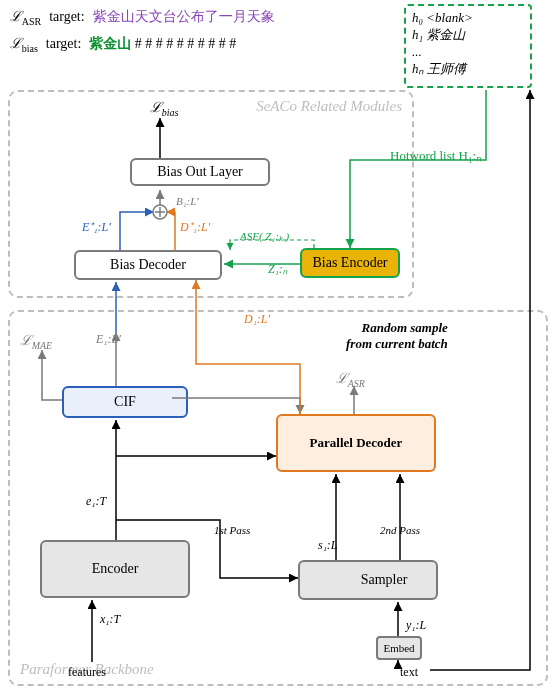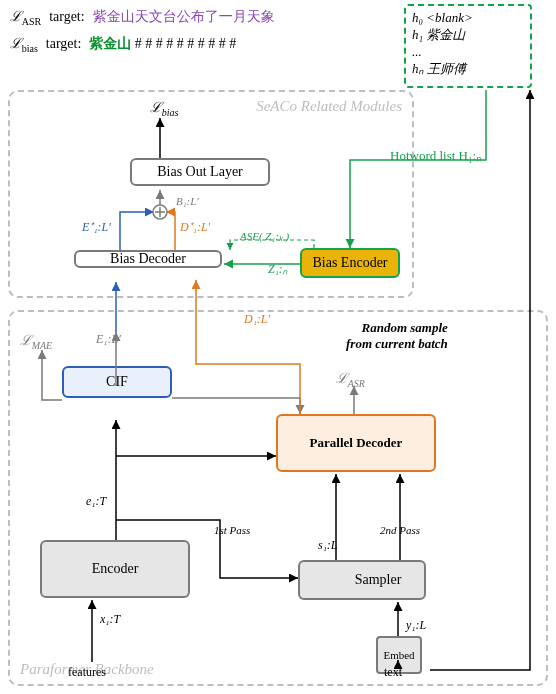--- a/index.html
+++ b/index.html
@@ -36,27 +36,27 @@
     position:absolute; border:2px solid; border-radius:6px;
     display:flex; align-items:center; justify-content:center;
     background:#fff; font-size:14px; padding:0 4px;
   }
   .gray { border-color:#7a7a7a; background:#e6e6e6; color:#000;}
   .grayline { border-color:#7a7a7a; background:#fff;}
   .blue-block { border-color:#2b5fb8; background:#eaf0fb; color:#000;}
   .orange-block { border-color:#e07820; background:#fdeee0; color:#000; font-weight:bold;}
   .green-block { border-color:#14a34a; background:#eab308; color:#000;}
   .bias-enc { left:300px; top:248px; width:100px; height:30px; }
-  .bias-dec { left:74px; top:250px; width:148px; height:18px; }
+  .bias-dec { left:74px; top:250px; width:148px; height:30px; }
   .bias-out { left:112px; top:158px; width:140px; height:28px;margin-left:18px; }
-  .cif { left:62px; top:366px; width:110px; height:32px; }
+  .cif { left:62px; top:386px; width:126px; height:32px; }
   .encoder { left:40px; top:540px; width:150px; height:58px; }
   .pdecoder { left:276px; top:414px; width:160px; height:58px; font-size:13px;}
-  .sampler { left:298px; top:560px; width:128px; height:40px;padding-left:36px;}
-  .embed { left:376px; top:636px; width:46px; height:38px; font-size:11px; border-radius:4px;}
+  .sampler { left:298px; top:560px; width:140px; height:40px;padding-left:36px;}
+  .embed { left:376px; top:636px; width:46px; height:24px; font-size:11px; border-radius:4px;}
 
   .losslabel { position:absolute; font-style:italic; font-size:14px; color:#7a7a7a; }
 
   .textlabel { position:absolute; font-size:12px; color:#000; }
   .itlabel { font-style:italic; }
   svg.wire { position:absolute; left:0; top:0; overflow:visible; pointer-events:none; }
 </style>
 </head>
 <body>
 
@@ -97,21 +97,21 @@
 <div class="block gray encoder">Encoder</div>
 <div class="block orange-block pdecoder">Parallel Decoder</div>
 <div class="block gray sampler">Sampler</div>
 <div class="block gray embed">Embed</div>
 
 <div class="losslabel" style="left:150px; top:97px; color:#000;"><span class="cal">ℒ</span><sub class="sub">bias</sub></div>
 <div class="losslabel" style="left:20px; top:330px;"><span class="cal">ℒ</span><sub class="sub">MAE</sub></div>
 <div class="losslabel" style="left:336px; top:368px;"><span class="cal">ℒ</span><sub class="sub">ASR</sub></div>
 
 <div class="textlabel" style="left:68px; top:665px;">features</div>
-<div class="textlabel" style="left:384px; top:665px;text-align:right;">text</div>
+<div class="textlabel" style="left:400px; top:665px;text-align:right;">text</div>
 <div class="textlabel itlabel" style="left:100px; top:612px;">x₁:T</div>
 <div class="textlabel itlabel" style="left:86px; top:494px;">e₁:T</div>
 <div class="textlabel itlabel" style="left:318px; top:538px;">s₁:L</div>
 <div class="textlabel itlabel" style="left:406px; top:618px;">y₁:L</div>
 <div class="textlabel itlabel" style="left:214px; top:524px; font-size:11px;">1st Pass</div>
 <div class="textlabel itlabel" style="left:380px; top:524px; font-size:11px;">2nd Pass</div>
 <div class="textlabel itlabel" style="left:96px; top:332px; color:#7a7a7a;">E₁:L′</div>
 <div class="textlabel itlabel" style="left:210px; top:312px; color:#e07820;margin-left:34px;">D₁:L′</div>
 <div class="textlabel itlabel" style="left:82px; top:218px; color:#2b5fb8;">E⁺₁:L′</div>
 <div class="textlabel itlabel" style="left:180px; top:218px; color:#e07820;">D⁺₁:L′</div>

